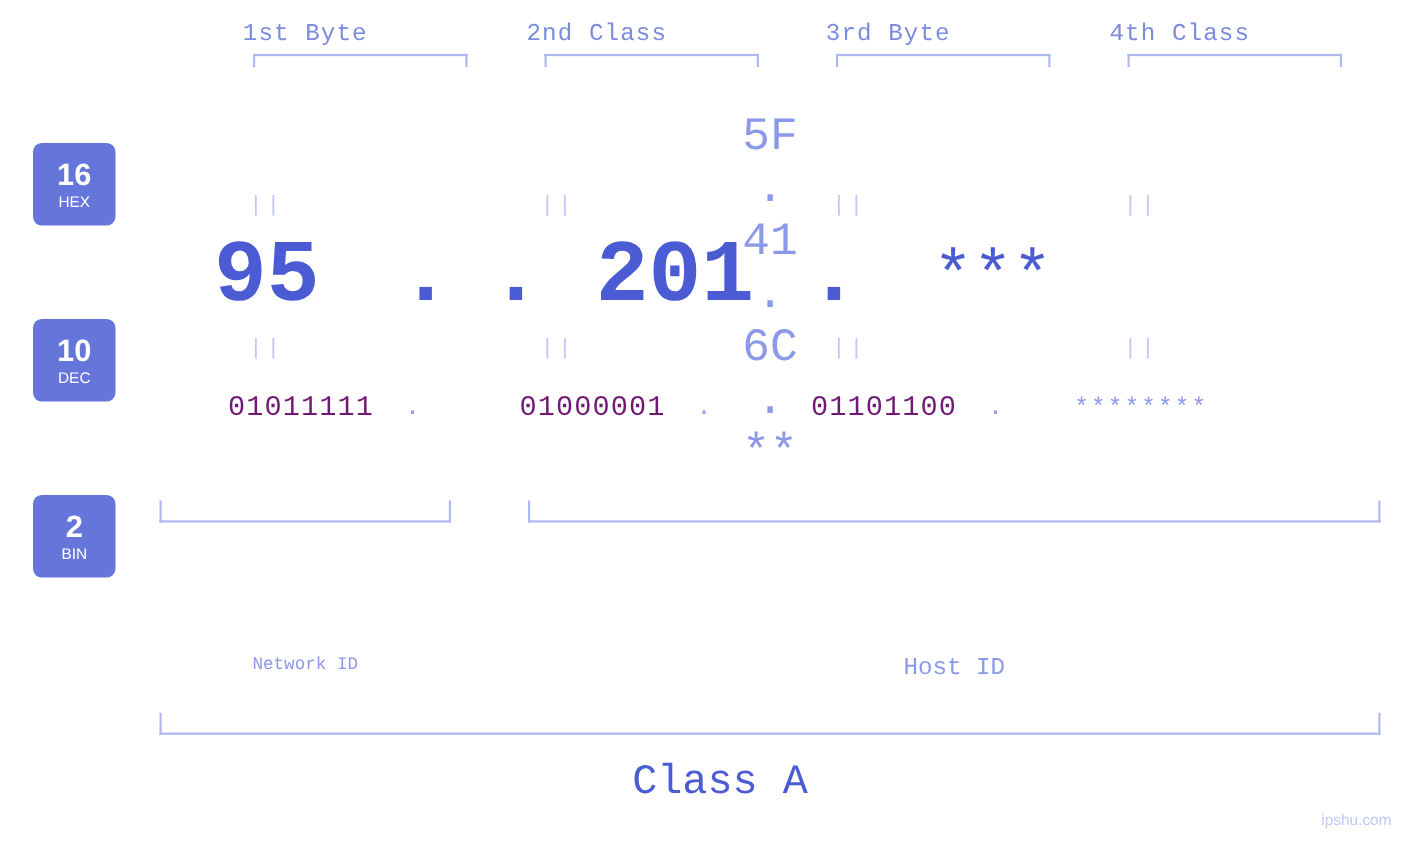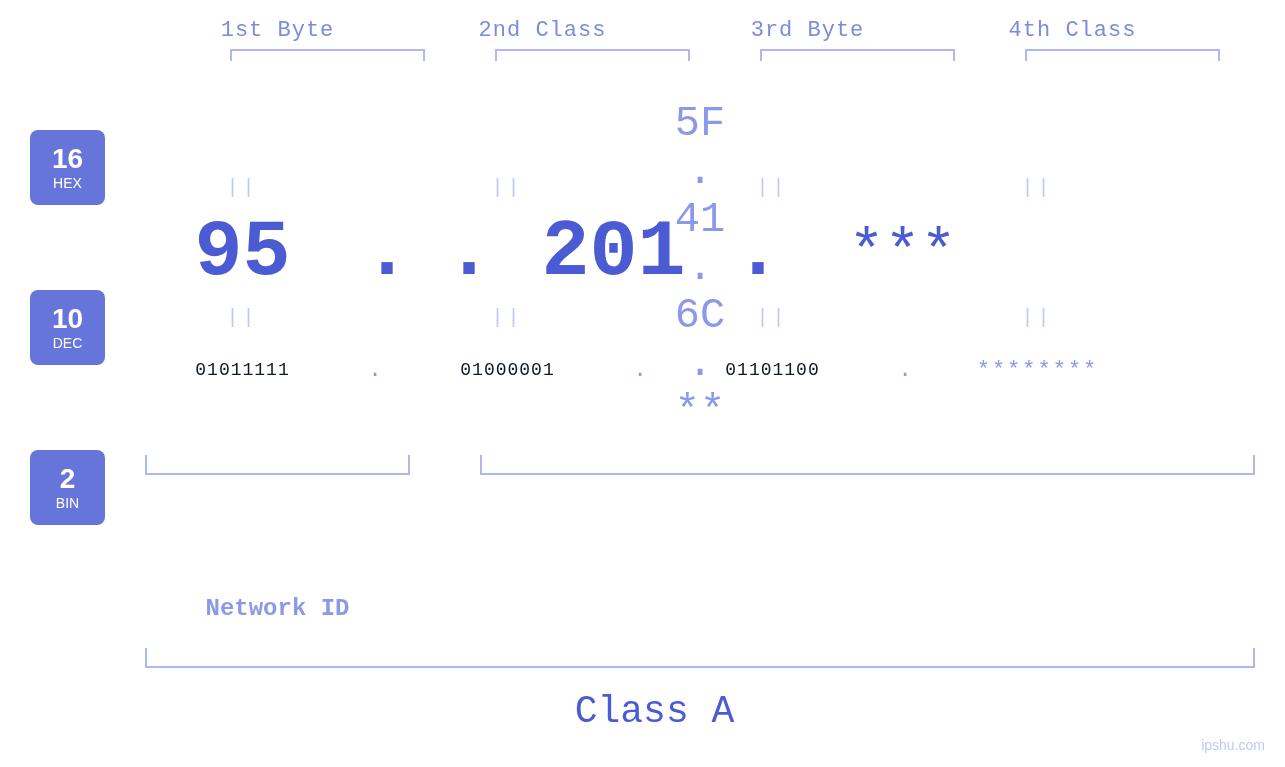--- a/index.html
+++ b/index.html
@@ -191,23 +191,23 @@
     
     
     .bin-row {
       display: flex;
       align-items: center;
       height: 70px;
     }
 
     .bin-cell {
       width: 195px;
-      text-align: center;
-      color: #0f172a;
-      font-size: 18px;
+      text-align: right;
+      color: #701a75;
+      font-size: 26px;
       font-family: 'Courier New', Courier, monospace;
       letter-spacing: 1px;
     }
 
     .bin-cell-masked {
       width: 195px;
       text-align: center;
       color: #8b99e8;
       font-size: 22px;
       font-family: 'Courier New', Courier, monospace;
@@ -254,23 +254,22 @@
       top: 595px;
       left: 145px;
       right: 30px;
       display: flex;
     }
 
     .network-id-label {
       width: 265px;
       text-align: center;
       color: #8b99e8;
-      font-size: 24px;
-      font-family: 'Courier New', Courier, monospace;
-      font-weight: bold;
+      font-size: 16px;
+      font-family: 'Courier New', Courier, monospace;
     }
 
     .host-id-label {
       flex: 1;
       text-align: center;
       color: #8b99e8;
       font-size: 22px;
       font-family: 'Courier New', Courier, monospace;
     }
 
@@ -413,20 +412,21 @@
 
   <div class="bottom-brackets">
     <div class="network-bracket"></div>
     <div style="width:70px;"></div>
     <div class="host-bracket"></div>
   </div>
 
   <div class="id-labels">
     <div class="network-id-label">Network ID</div>
     <div style="width:70px;"></div>
+    <div class="host-id-label">Host ID</div>
   </div>
 
   <div class="long-bracket-row"></div>
 
   <div class="class-label">Class A</div>
 
   <div class="watermark">ipshu.com</div>
 
 </div>
 

